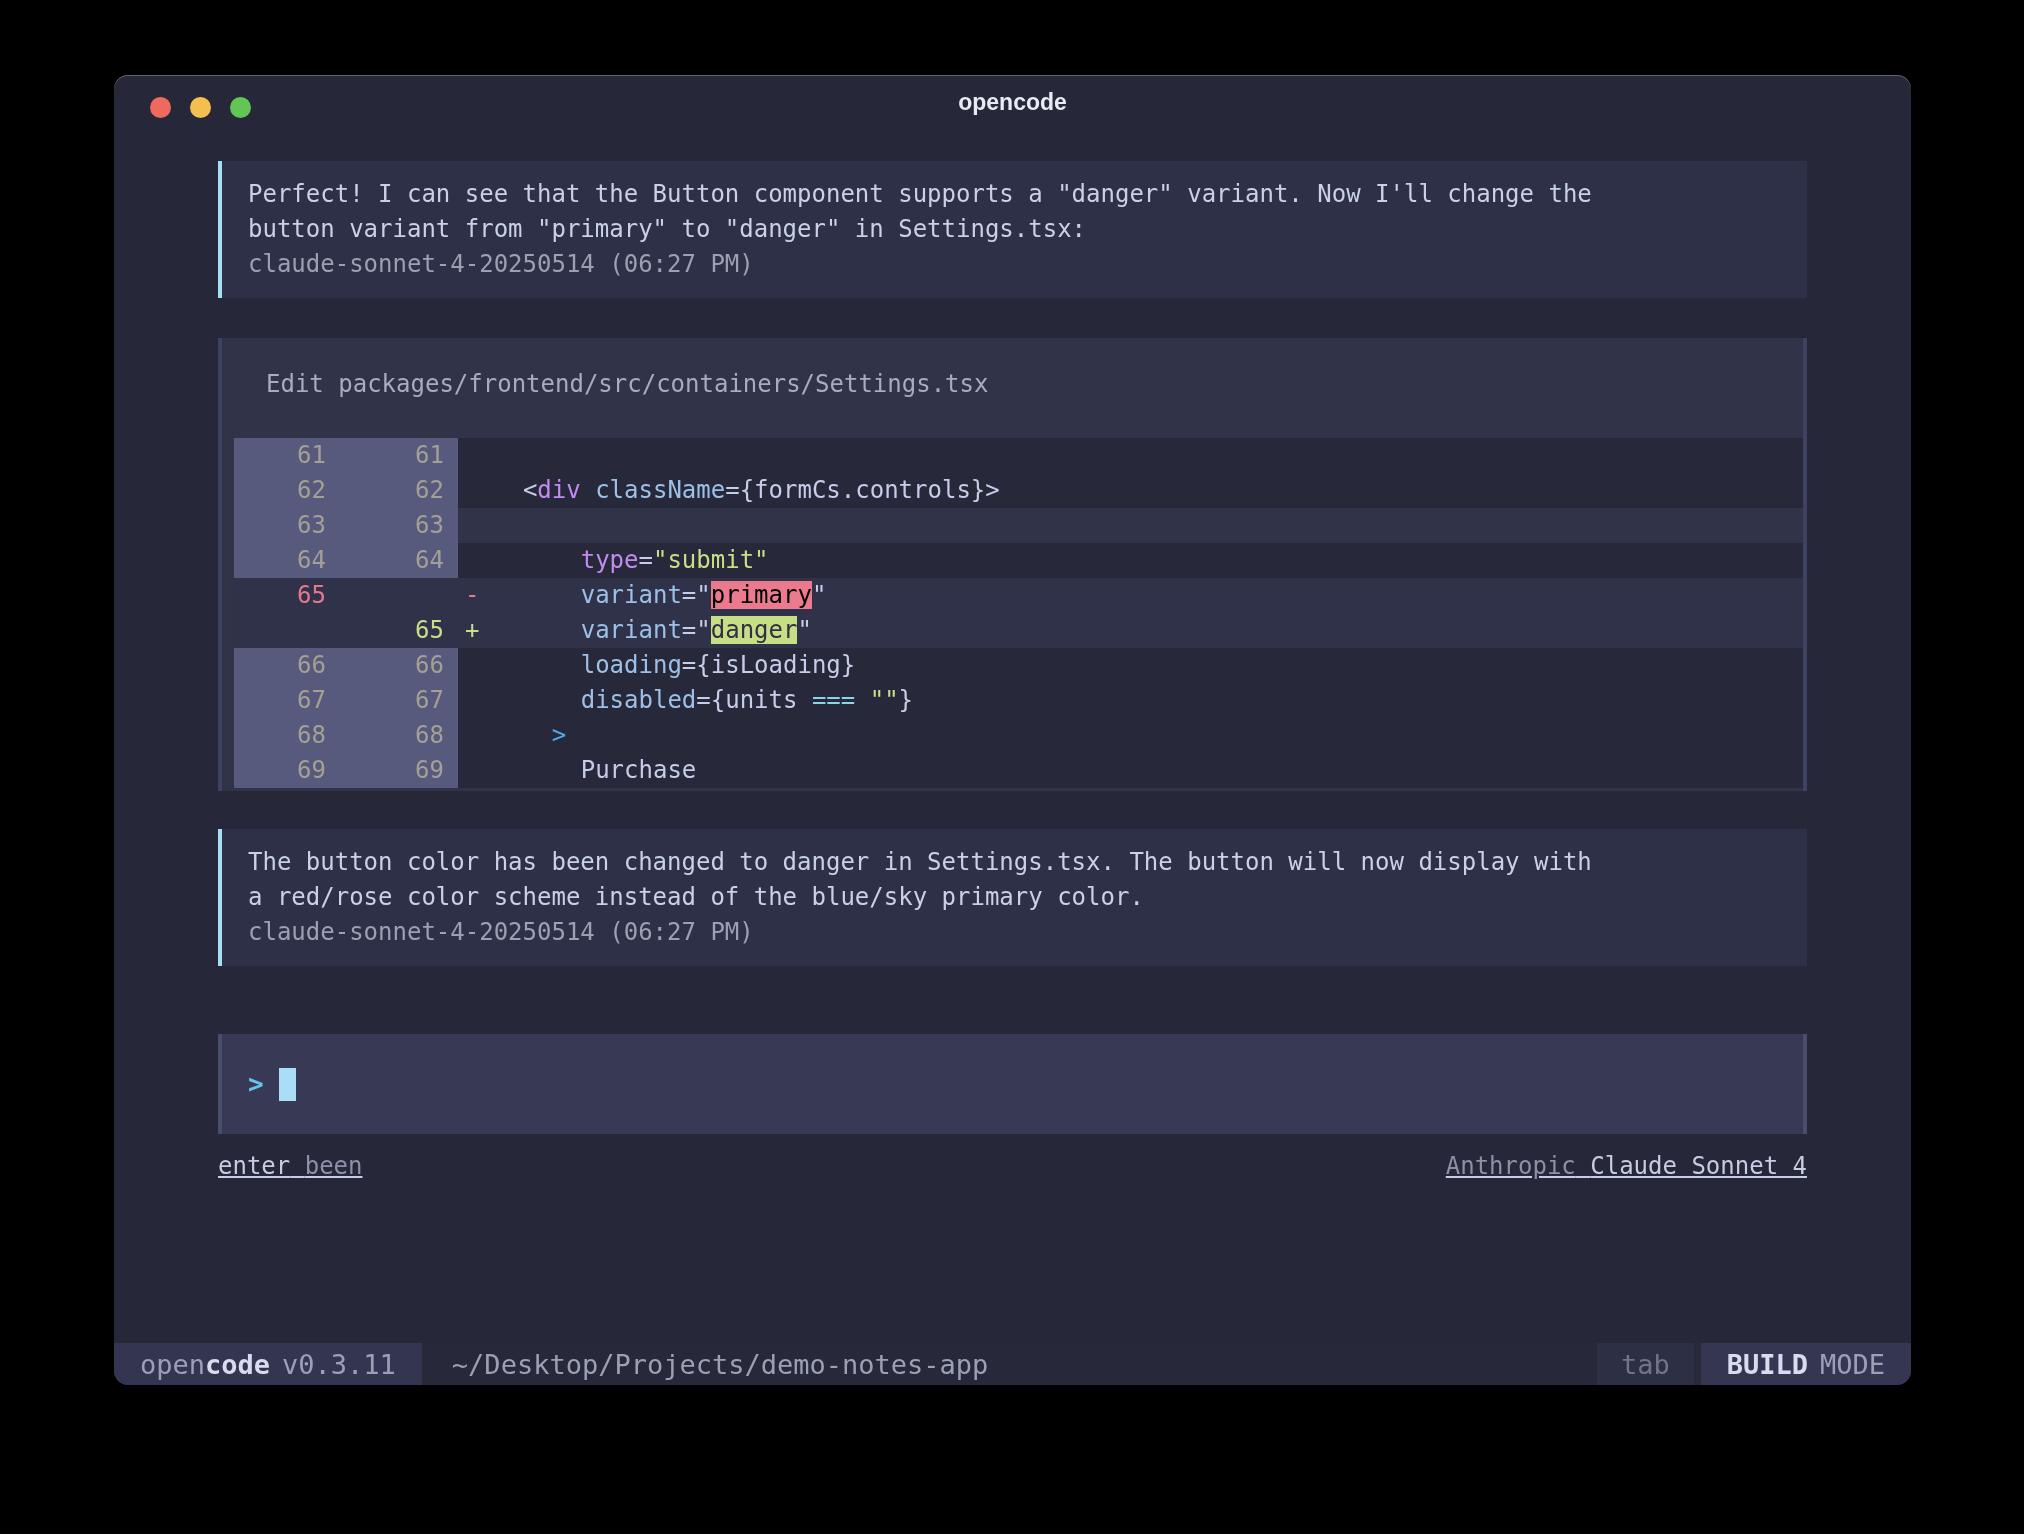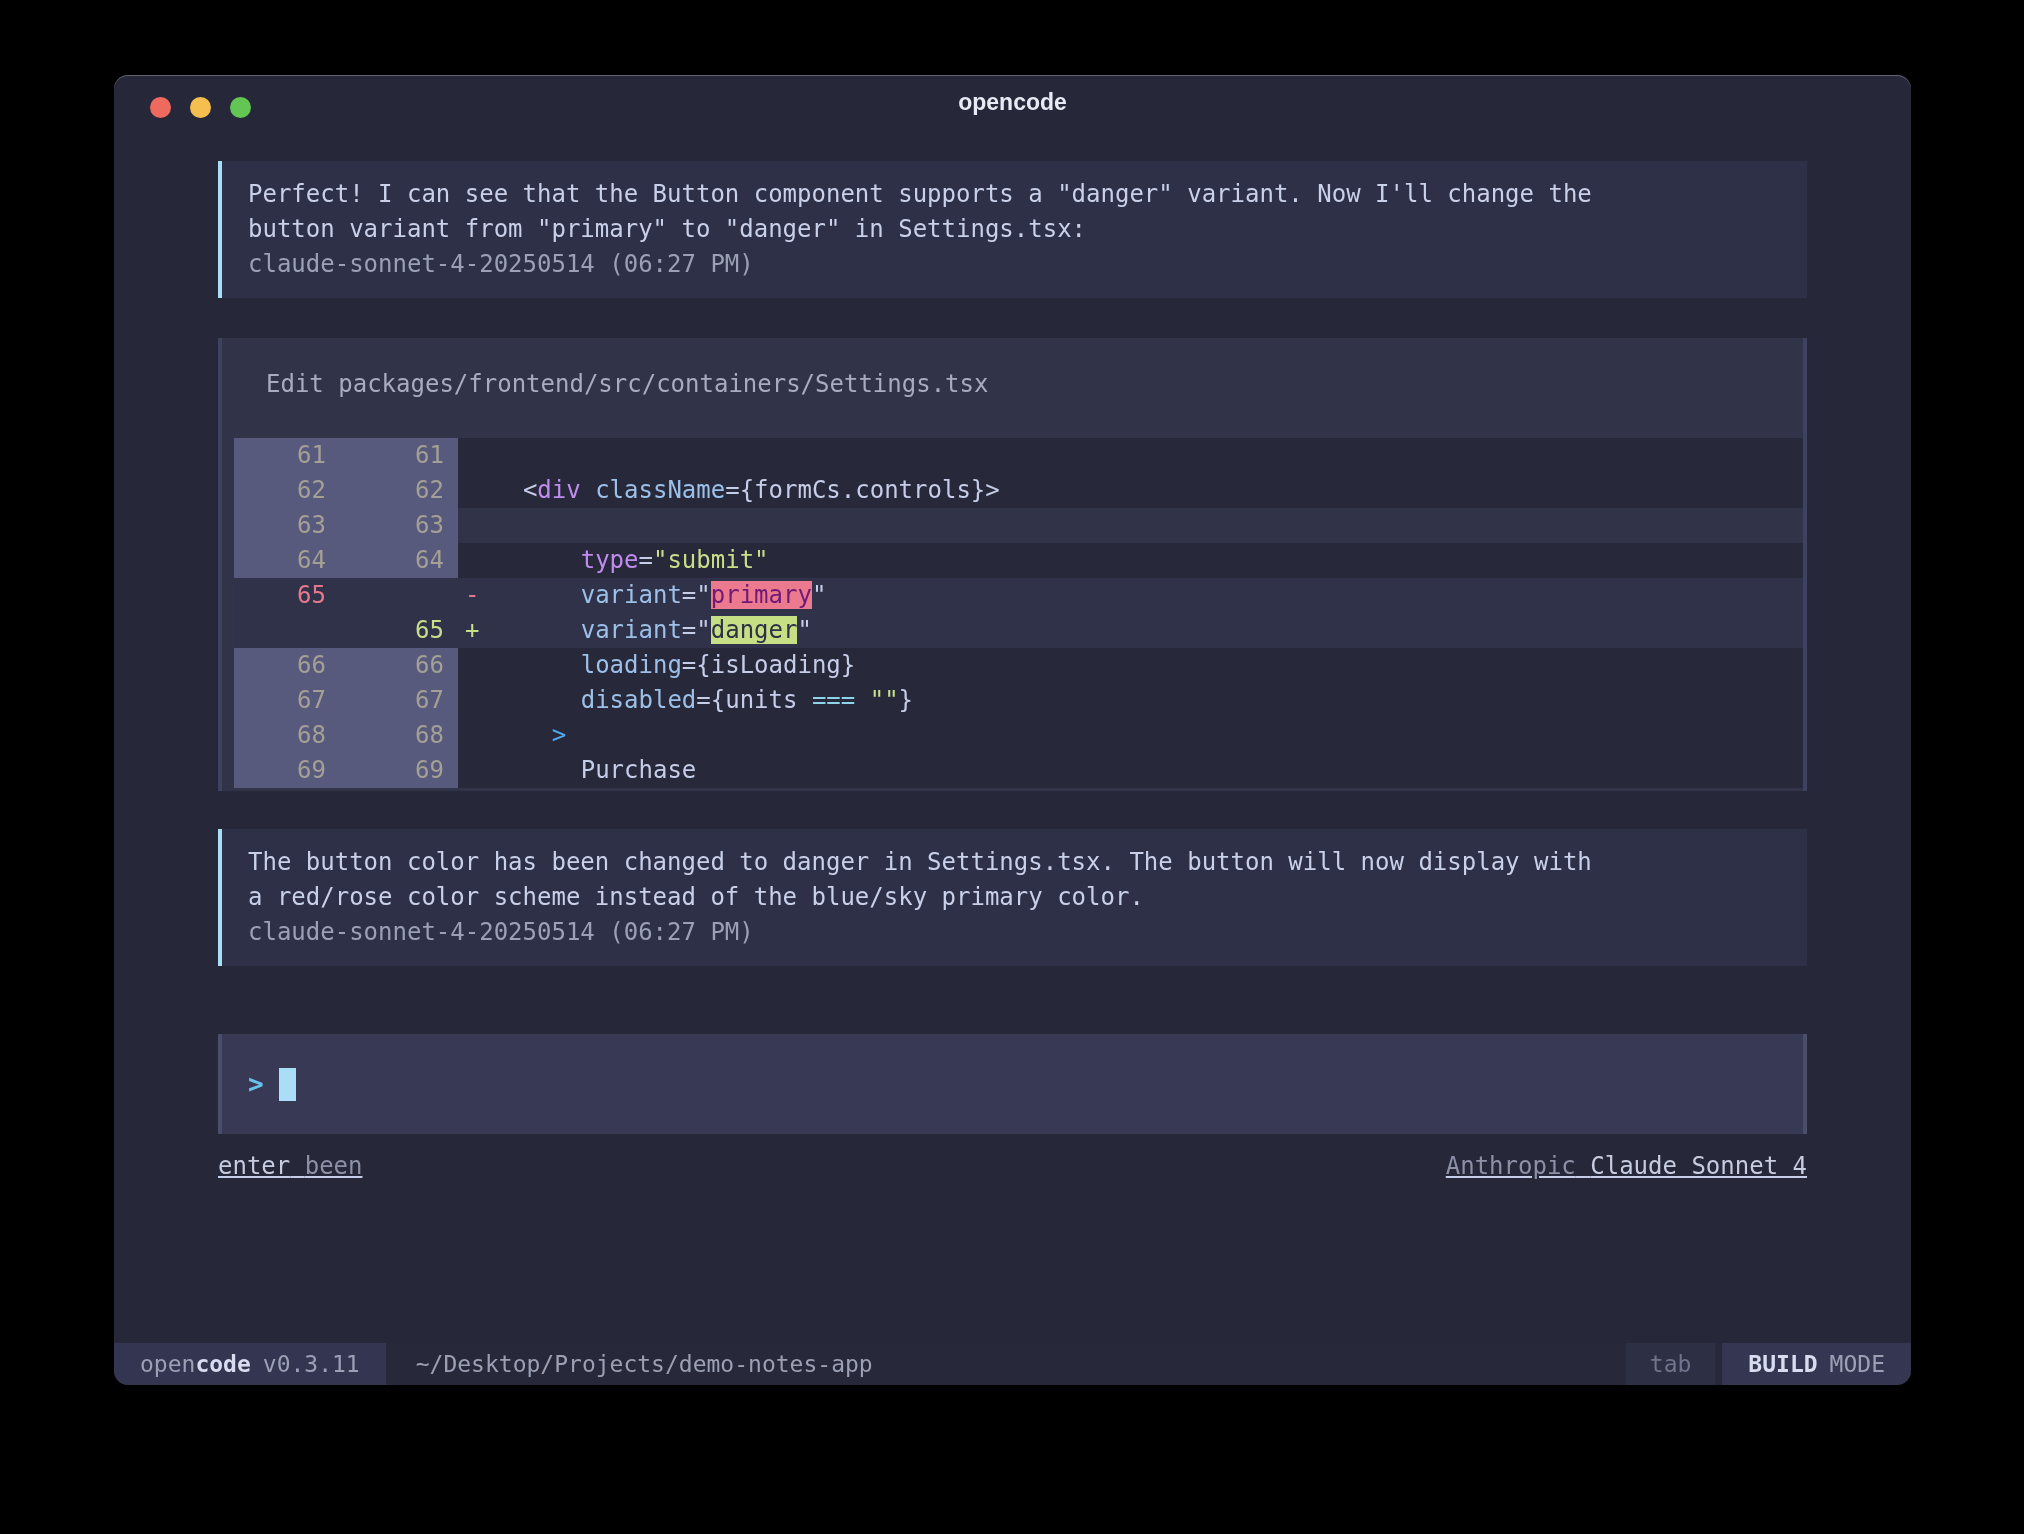--- a/index.html
+++ b/index.html
@@ -59,39 +59,39 @@
   .code { flex:1; white-space:pre; }
   .mark { display:inline-block; width:36px; padding-left:7px; }
   .drow.del .mark { color:#e5798c; }
   .drow.add .mark { color:#c8df8a; }
   .seg.plain { color:#c6cde8; }
   .seg.tag   { color:#c18cf0; }
   .seg.attr  { color:#9cc0e8; }
   .seg.str   { color:#c8df8a; }
   .seg.op    { color:#8cd4e8; }
   .seg.blue  { color:#4fa8f0; }
-  .seg.delhl { background:#ec7a8e; color:#701a75; }
+  .seg.delhl { background:#ec7a8e; color:#000000; }
   .seg.addhl { background:#c6df85; color:#2e3045; }
 
   
   .input-box { margin-top:68px; height:100px; background:#373955;
                border-left:4px solid #4a4e6b; border-right:4px solid #4a4e6b;
                display:flex; align-items:center; padding-left:26px; }
   .prompt-sym { color:#68c3ec; font-weight:bold; font-size:26px; }
   .cursor { display:inline-block; width:17px; height:33px; background:#a9def6; margin-left:15px; }
 
   .hints { display:flex; margin-top:16px; height:32px; line-height:32px;text-decoration:underline; }
   .hint-key { color:#c6cce2; }
   .hint-dim { color:#8d91a8; }
   .hints .spacer { flex:1; }
 
   
   .statusbar { position:absolute; left:0; right:0; bottom:0; height:42px;
                background:#272839; display:flex; align-items:stretch;
-               font-size:23px; border-radius:0 0 14px 14px; }
+               font-size:27px; border-radius:0 0 14px 14px; }
   .sb-left { background:#343651; padding:0 26px; display:flex; align-items:center;
              border-radius:0 0 0 14px; color:#9ba0b5; }
   .sb-left b { color:#d8dcf0; }
   .sb-ver { margin-left:12px; }
   .sb-cwd { margin-left:30px; display:flex; align-items:center; color:#9ba0b5; }
   .sb-spacer { flex:1; }
   .sb-tab { background:#2d2f45; padding:0 24px; display:flex; align-items:center;
             color:#70748c; margin-right:7px; }
   .sb-mode { background:#353752; padding:0 26px; display:flex; align-items:center;
              color:#9ba0b5; border-radius:0 0 14px 0; }

